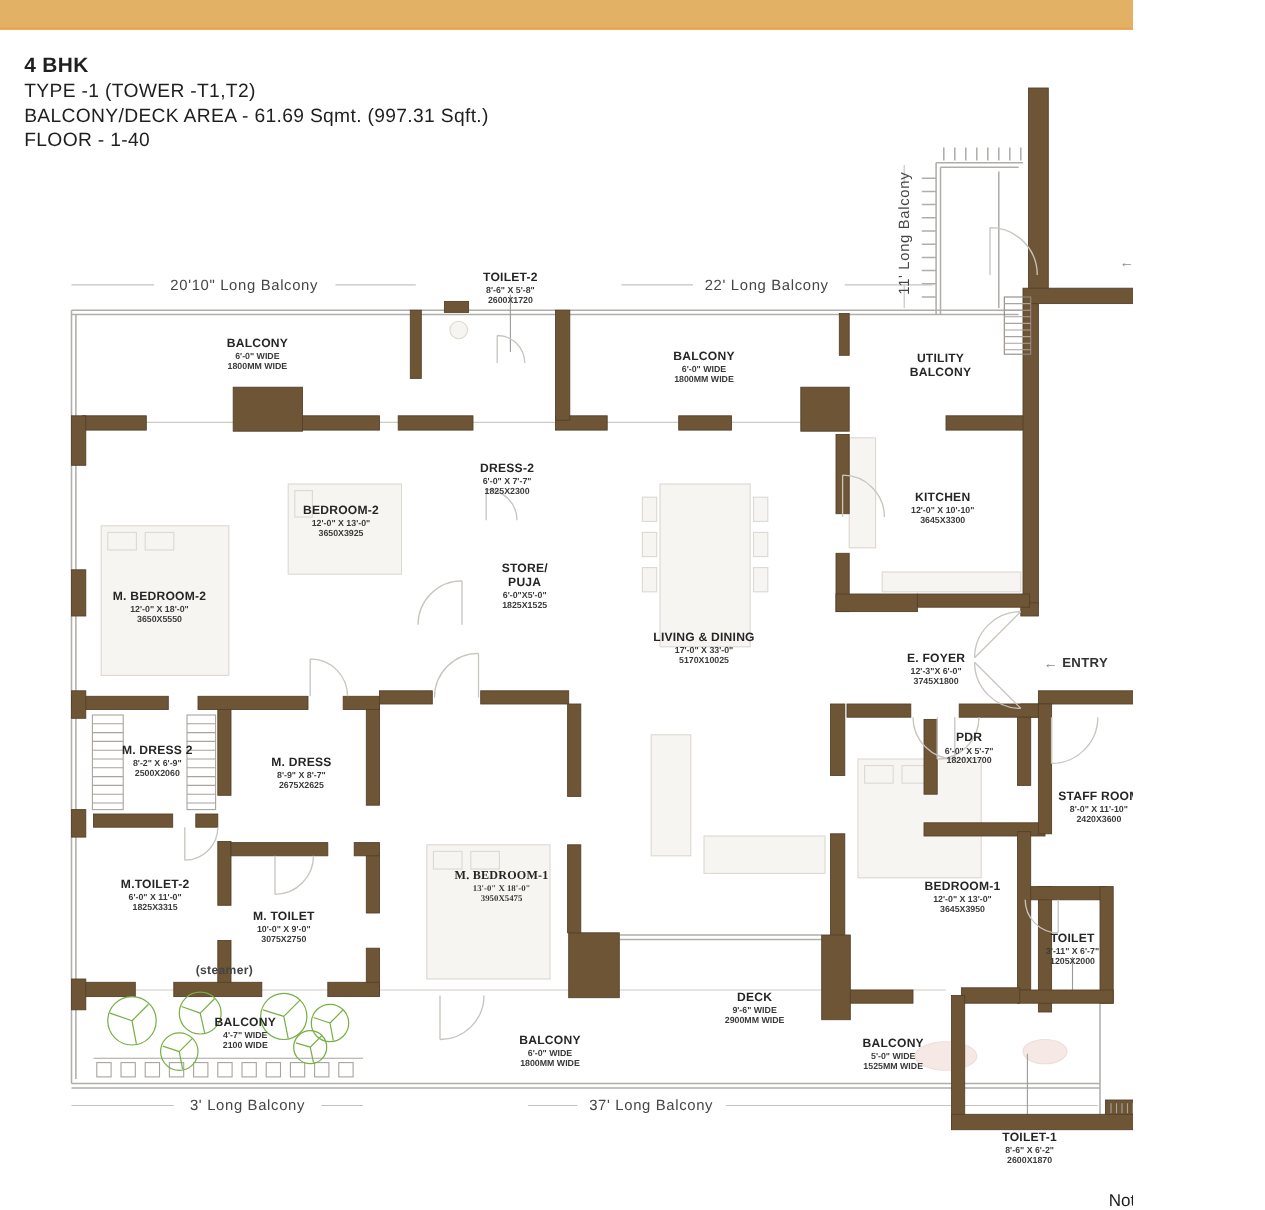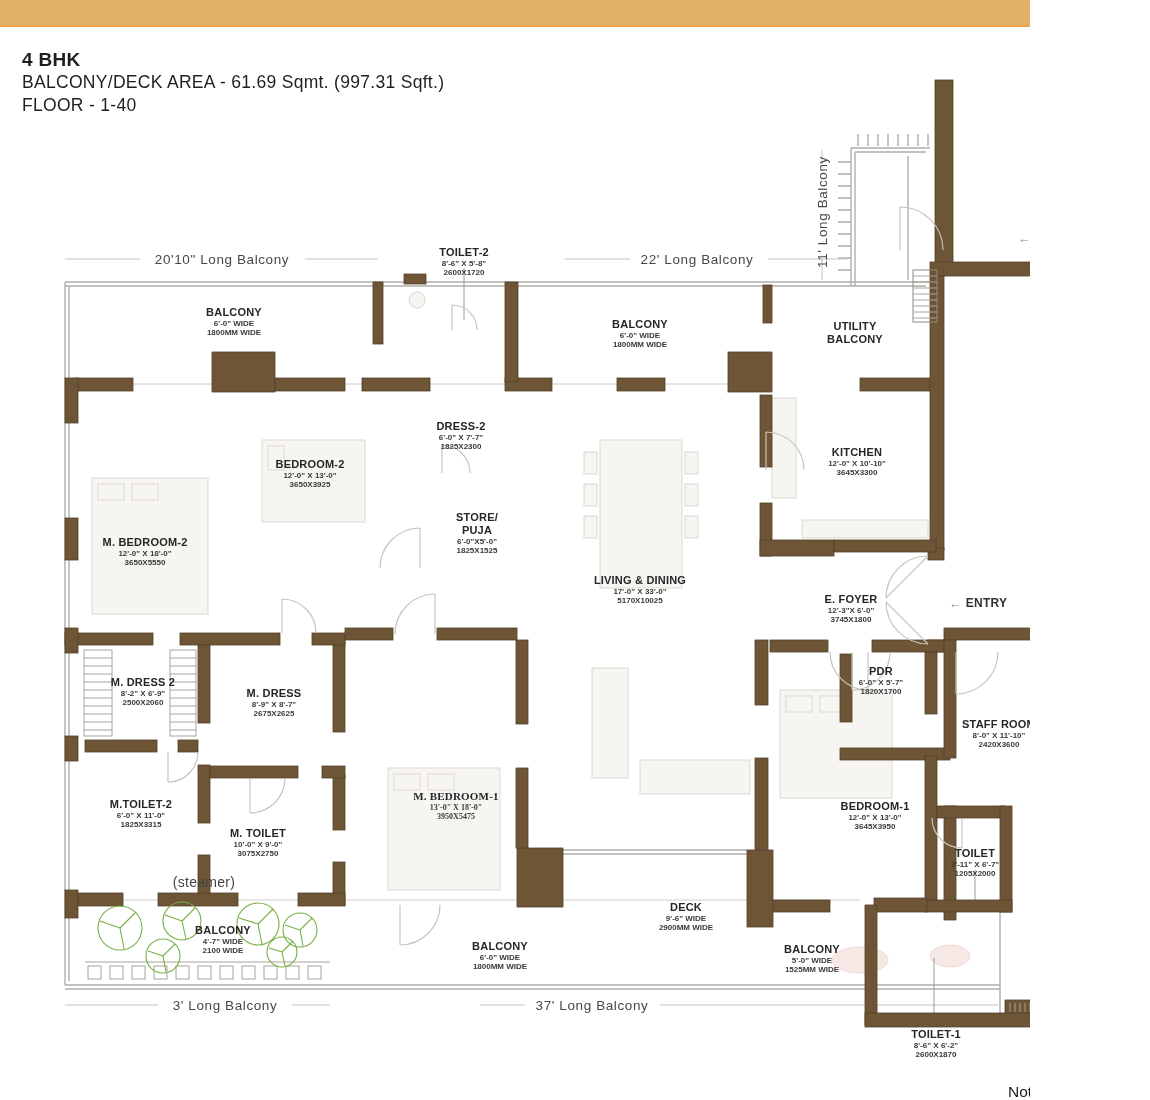--- a/index.html
+++ b/index.html
@@ -16,31 +16,32 @@
   .room-label .rname{display:block;font-size:11px;font-weight:bold;letter-spacing:.2px;}
   .room-label .rdim{display:block;font-size:8px;font-weight:bold;color:#3a3a3a;}
   .peri-label{position:absolute;transform:translate(-50%,-50%);font-size:13.5px;color:#474747;
               letter-spacing:.6px;white-space:nowrap;z-index:5;}
   .peri-label.vertical{transform:translate(-50%,-50%) rotate(-90deg);}
   .anno{position:absolute;transform:translate(-50%,-50%);display:flex;align-items:center;gap:4px;
         z-index:5;white-space:nowrap;}
   .anno .arrow{font-size:13px;color:#8a8a8a;font-weight:normal;}
   .anno .atext{font-size:12px;font-weight:bold;color:#333;text-align:center;line-height:1.25;
                letter-spacing:.3px;}
-  .anno.plain .atext{font-weight:normal;font-size:14px;color:#444;}
+  .anno.plain .atext{font-weight:bold;font-size:11px;color:#444;}
   .note{position:absolute;left:1008px;top:1083px;font-size:15.5px;color:#1c1c1c;white-space:nowrap;}
 </style>
 </head>
 <body>
 
 <div id="stage">
   <div class="banner"></div>
 
   <div class="header">
     <div class="title">4 BHK</div>
+    <div class="hline">TYPE -1 (TOWER -T1,T2)</div>
     <div class="hline">BALCONY/DECK AREA - 61.69 Sqmt. (997.31 Sqft.)</div>
     <div class="hline">FLOOR - 1-40</div>
   </div>
 
   <svg id="plan-svg" width="1150" height="1100" viewBox="0 0 1150 1100">
 
     <g fill="#f7f5f2" stroke="#ddd8d1" stroke-width="1">
       <rect x="92" y="478" width="116" height="136"></rect>
       <rect x="98" y="484" width="26" height="16"></rect>
         <rect x="132" y="484" width="26" height="16"></rect>

